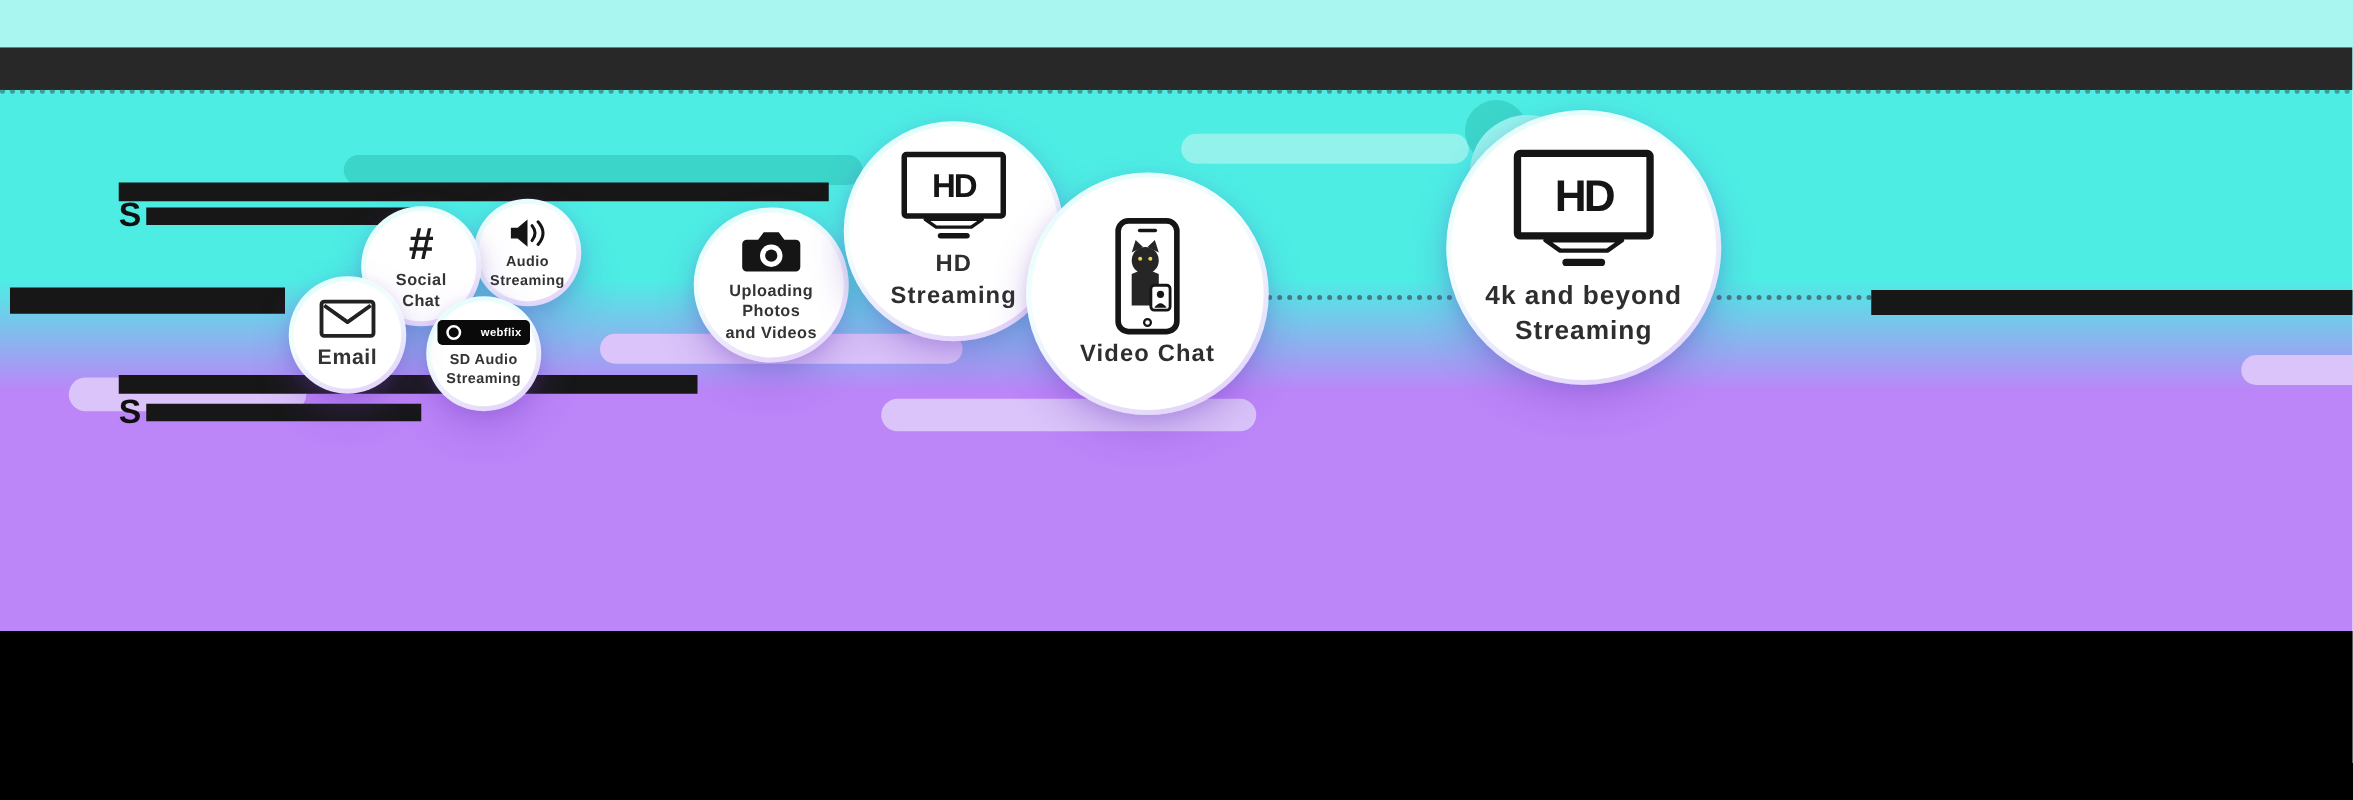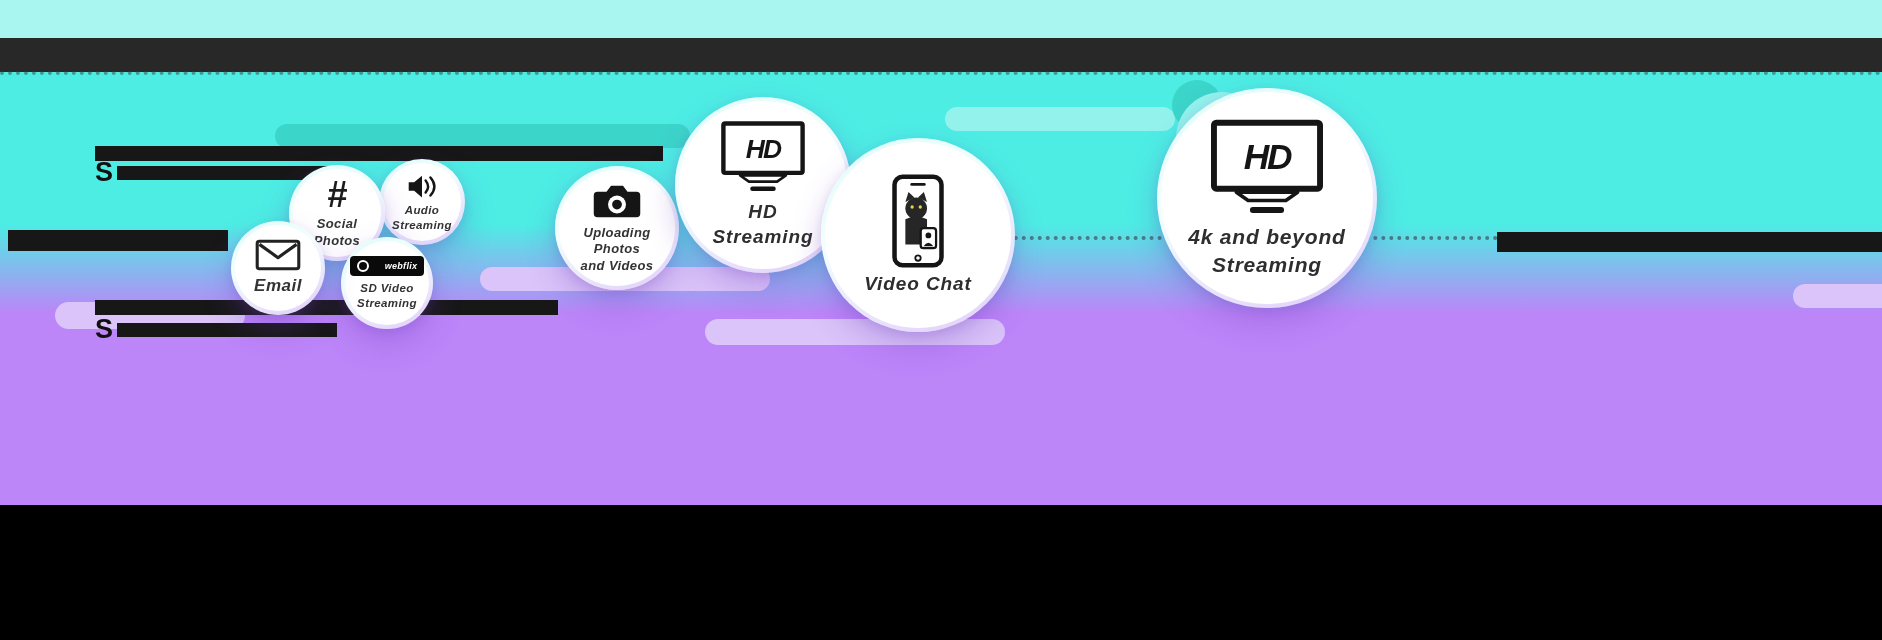--- a/index.html
+++ b/index.html
@@ -25,21 +25,20 @@
   
   .bar{background:#171717;z-index:2;}
   .redline{display:flex;align-items:center;gap:4px;z-index:2;}
   .s-letter{font-size:27px;line-height:1;font-weight:800;color:#101010;}
   .bar-inline{background:#171717;}
   
   .bubble{
     border-radius:50%;
     background:linear-gradient(155deg,#dffcfa 0%,#f2fefd 40%,#e0ccfa 100%);
     box-shadow:0 14px 30px rgba(110,60,190,.28),0 4px 10px rgba(110,60,190,.15);
-    font-style:italic;
   }
   .bubble-inner{
     position:absolute;inset:4px;border-radius:50%;background:#fff;
     display:flex;flex-direction:column;align-items:center;justify-content:center;
     text-align:center;color:#333;
   }
   .lbl{font-weight:700;color:#333;letter-spacing:.4px;}
   .lbl span{display:block;}
   .lbl-xs{font-size:11.5px;line-height:1.25;}
   .lbl-sm{font-size:13px;line-height:1.25;}
@@ -103,33 +102,33 @@
         <span>Streaming</span>
       </div>
     </div>
   </div>
 
   <div class="abs bubble" style="left:289px;top:165px;width:96px;height:96px;z-index:4;">
     <div class="bubble-inner">
       <span class="hash-glyph">#</span>
       <div class="lbl lbl-sm">
         <span>Social</span>
-        <span>Photos</span>
+        <span>Chat</span>
       </div>
     </div>
   </div>
 
   <div class="abs bubble" style="left:341px;top:237px;width:92px;height:92px;z-index:5;">
     <div class="bubble-inner">
       <div class="webflix-badge">
         <span class="webflix-ring"></span>
         <span>webflix</span>
       </div>
       <div class="lbl lbl-xs">
-        <span>SD Video</span>
+        <span>SD Audio</span>
         <span>Streaming</span>
       </div>
     </div>
   </div>
 
   <div class="abs bubble" style="left:231px;top:221px;width:94px;height:94px;z-index:6;">
     <div class="bubble-inner">
       <svg class="gap4" width="46" height="32" viewBox="0 0 52 36">
         <rect x="2.5" y="2.5" width="47" height="31" rx="2.5" fill="none" stroke="#222" stroke-width="3.5"></rect>
         <path d="M5 6 L26 21 L47 6" fill="none" stroke="#222" stroke-width="3.5" stroke-linejoin="round"></path>

